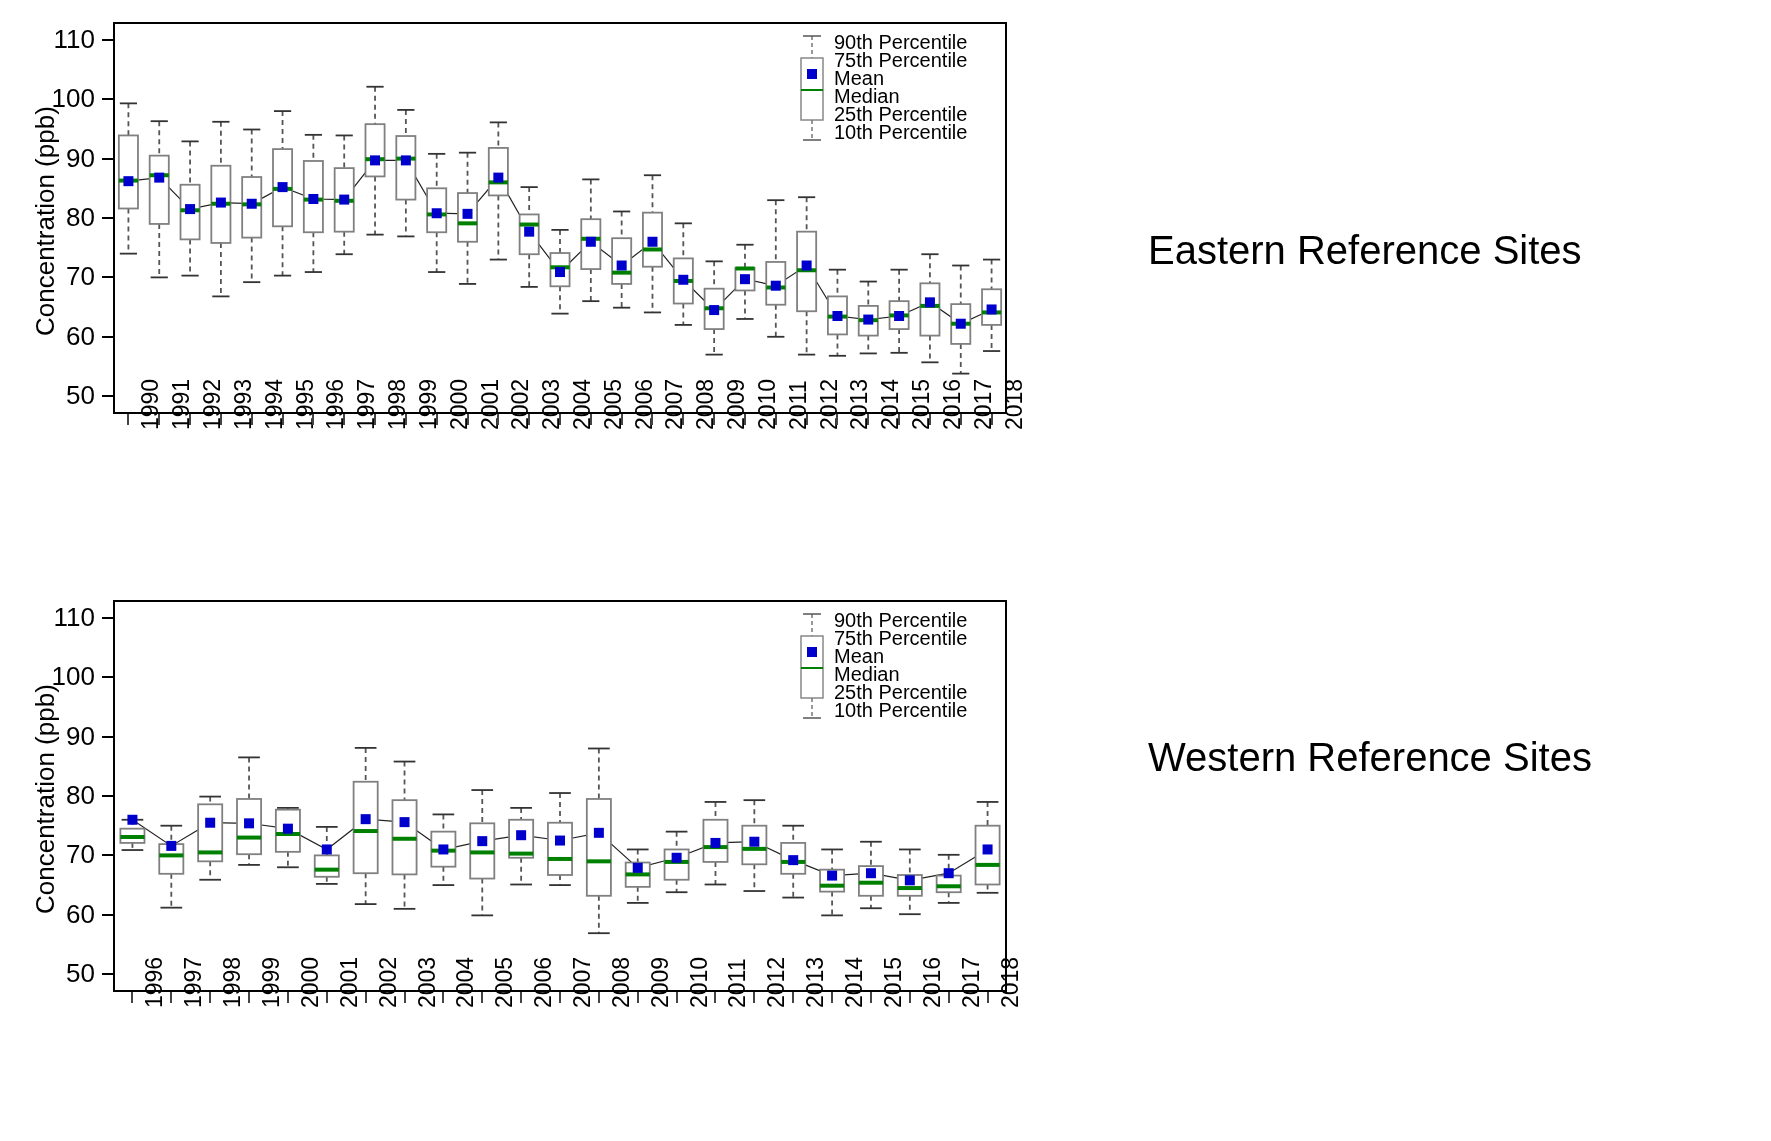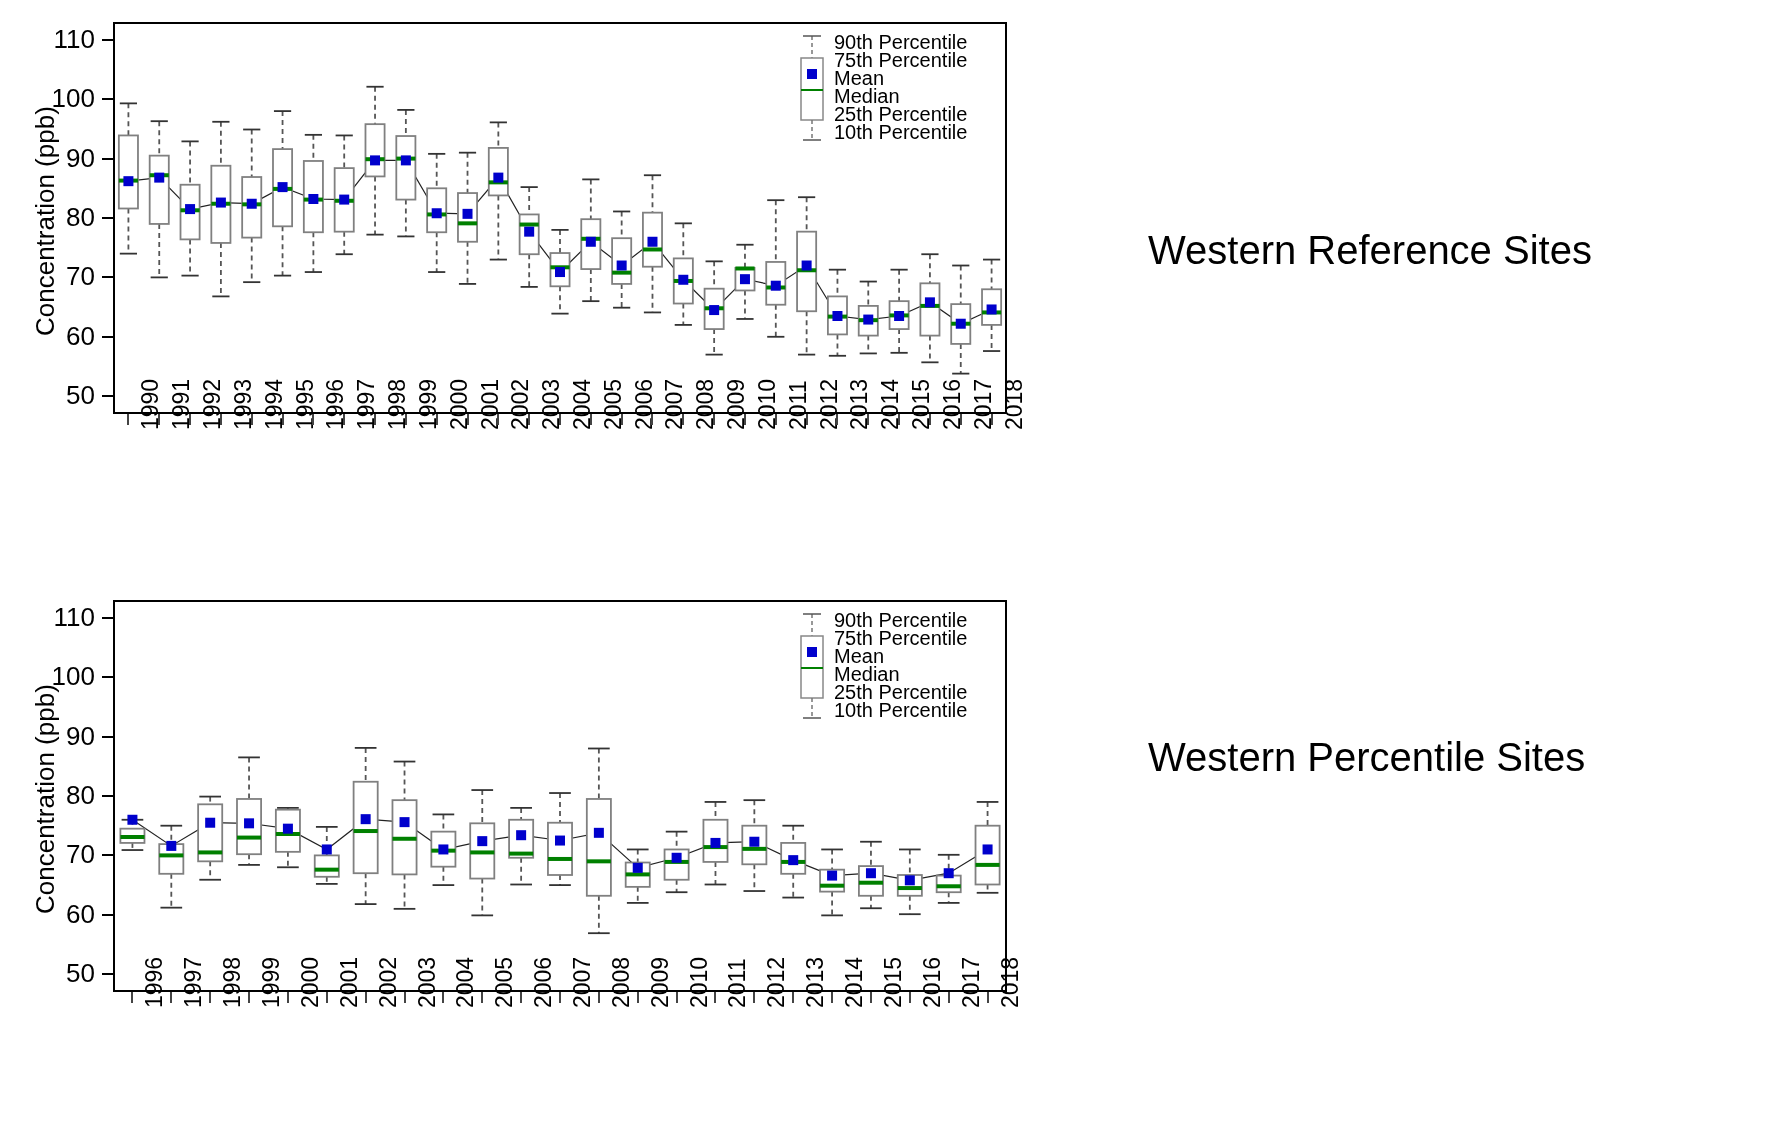--- a/index.html
+++ b/index.html
@@ -361,21 +361,21 @@
     <div class="xtick-label" style="left: 969.759px; top: 430px;">2017</div>
     <div class="xtick-mark" style="left: 990.586px; top: 414px;"></div>
     <div class="xtick-label" style="left: 1000.59px; top: 430px;">2018</div>
     <div class="legend-text" style="left: 834px; top: 32px;">90th Percentile</div>
     <div class="legend-text" style="left: 834px; top: 50px;">75th Percentile</div>
     <div class="legend-text" style="left: 834px; top: 68px;">Mean</div>
     <div class="legend-text" style="left: 834px; top: 86px;">Median</div>
     <div class="legend-text" style="left: 834px; top: 104px;">25th Percentile</div>
     <div class="legend-text" style="left: 834px; top: 122px;">10th Percentile</div>
   </div>
-<div class="sitelabel" id="label-east">Western Reference Sites</div>
+<div class="sitelabel" id="label-east">Eastern Reference Sites</div>
 
 <div class="panel" id="panel-west">
   <div class="ylabel" id="ylabel-west" style="left: 30px; top: 328.6px;">Concentration (ppb)</div>
   <div class="plotbox" id="plot-west" style="left: 113px; top: 15px; width: 894px; height: 392px;"></div>
   <svg class="plotsvg" id="svg-west" width="1140" height="520">
       <polyline points="132.4,234.8 171.3,260.9 210.2,237.7 249.0,238.3 287.9,243.7 326.8,264.5 365.7,234.2 404.5,237.1 443.4,264.5 482.3,256.1 521.1,250.2 560.0,255.5 598.9,247.8 637.7,282.9 676.6,272.8 715.5,257.9 754.3,256.7 793.2,275.1 832.1,290.6 871.0,288.2 909.8,295.3 948.7,288.2 987.6,264.5" fill="none" stroke="#222" stroke-width="1.2"></polyline>
       <line x1="132.43478260869566" y1="234.75757575757575" x2="132.43478260869566" y2="243.66666666666666" stroke="#555555" stroke-width="1.8" stroke-dasharray="5,4"></line>
       <line x1="132.43478260869566" y1="257.9212121212122" x2="132.43478260869566" y2="265.0484848484848" stroke="#555555" stroke-width="1.8" stroke-dasharray="5,4"></line>
       <line x1="121.59017391304349" y1="234.75757575757575" x2="143.27939130434783" y2="234.75757575757575" stroke="#333" stroke-width="1.8"></line>
       <line x1="121.59017391304349" y1="265.0484848484848" x2="143.27939130434783" y2="265.0484848484848" stroke="#333" stroke-width="1.8"></line>
@@ -604,13 +604,13 @@
     <div class="xtick-label" style="left: 957.696px; top: 423px;">2017</div>
     <div class="xtick-mark" style="left: 986.565px; top: 407px;"></div>
     <div class="xtick-label" style="left: 996.565px; top: 423px;">2018</div>
     <div class="legend-text" style="left: 834px; top: 25px;">90th Percentile</div>
     <div class="legend-text" style="left: 834px; top: 43px;">75th Percentile</div>
     <div class="legend-text" style="left: 834px; top: 61px;">Mean</div>
     <div class="legend-text" style="left: 834px; top: 79px;">Median</div>
     <div class="legend-text" style="left: 834px; top: 97px;">25th Percentile</div>
     <div class="legend-text" style="left: 834px; top: 115px;">10th Percentile</div>
   </div>
-<div class="sitelabel" id="label-west">Western Percentile Sites</div>
+<div class="sitelabel" id="label-west">Western Reference Sites</div>
 
 </body></html>

